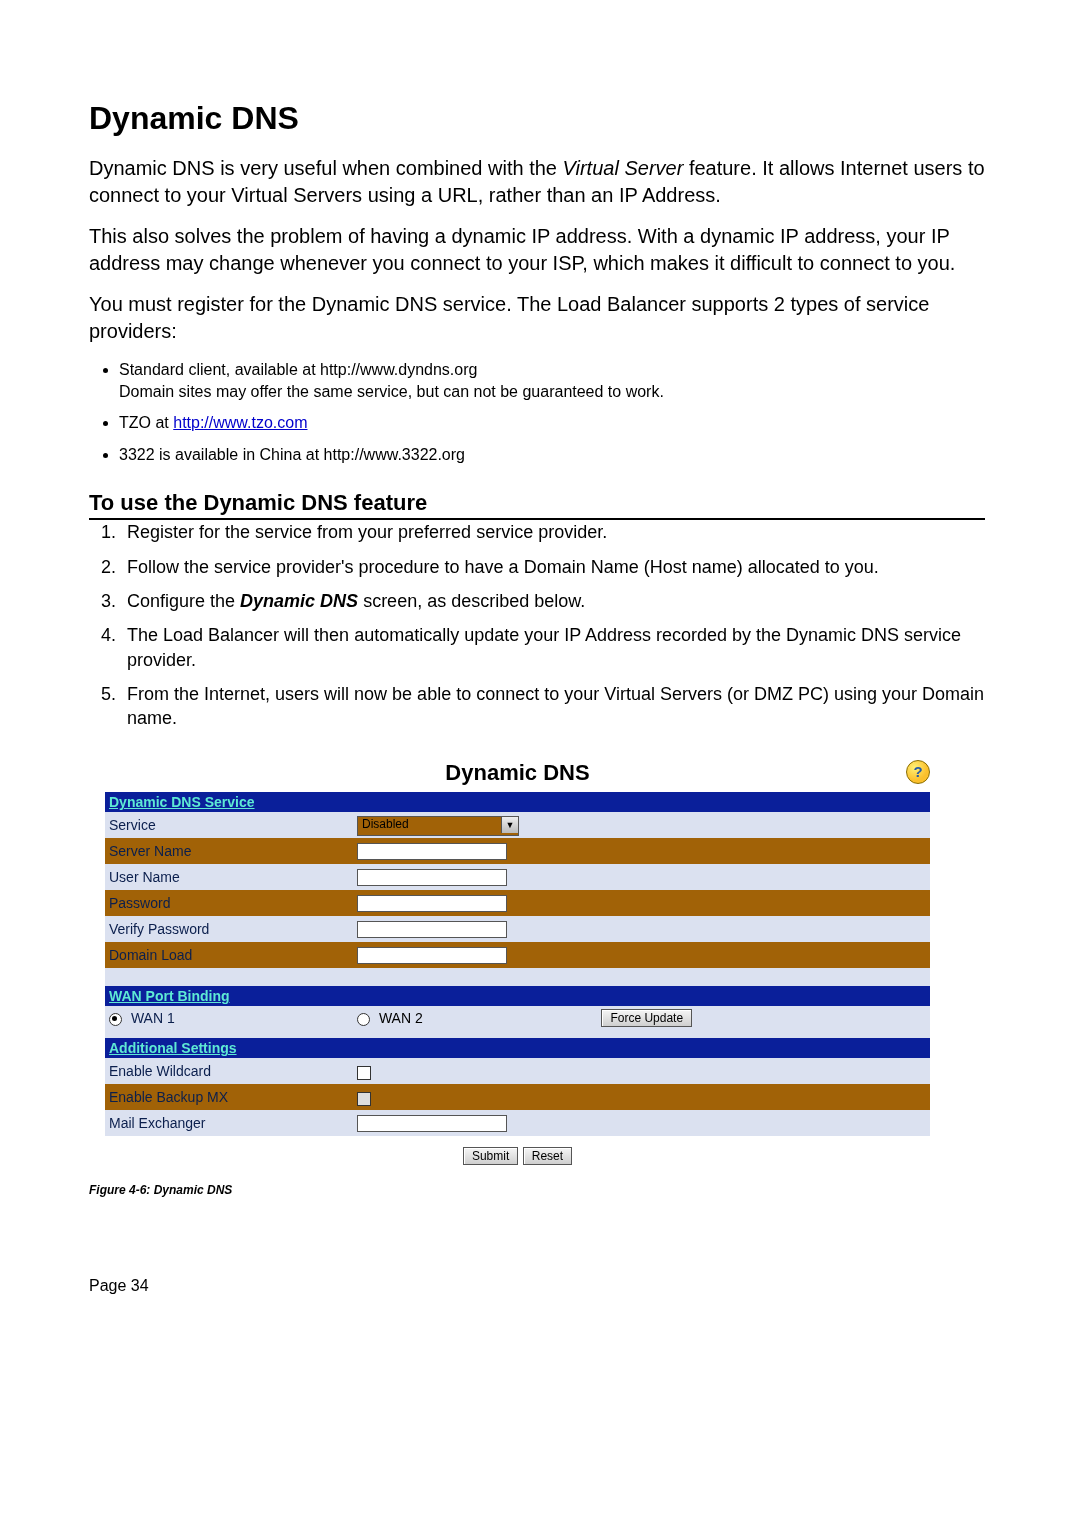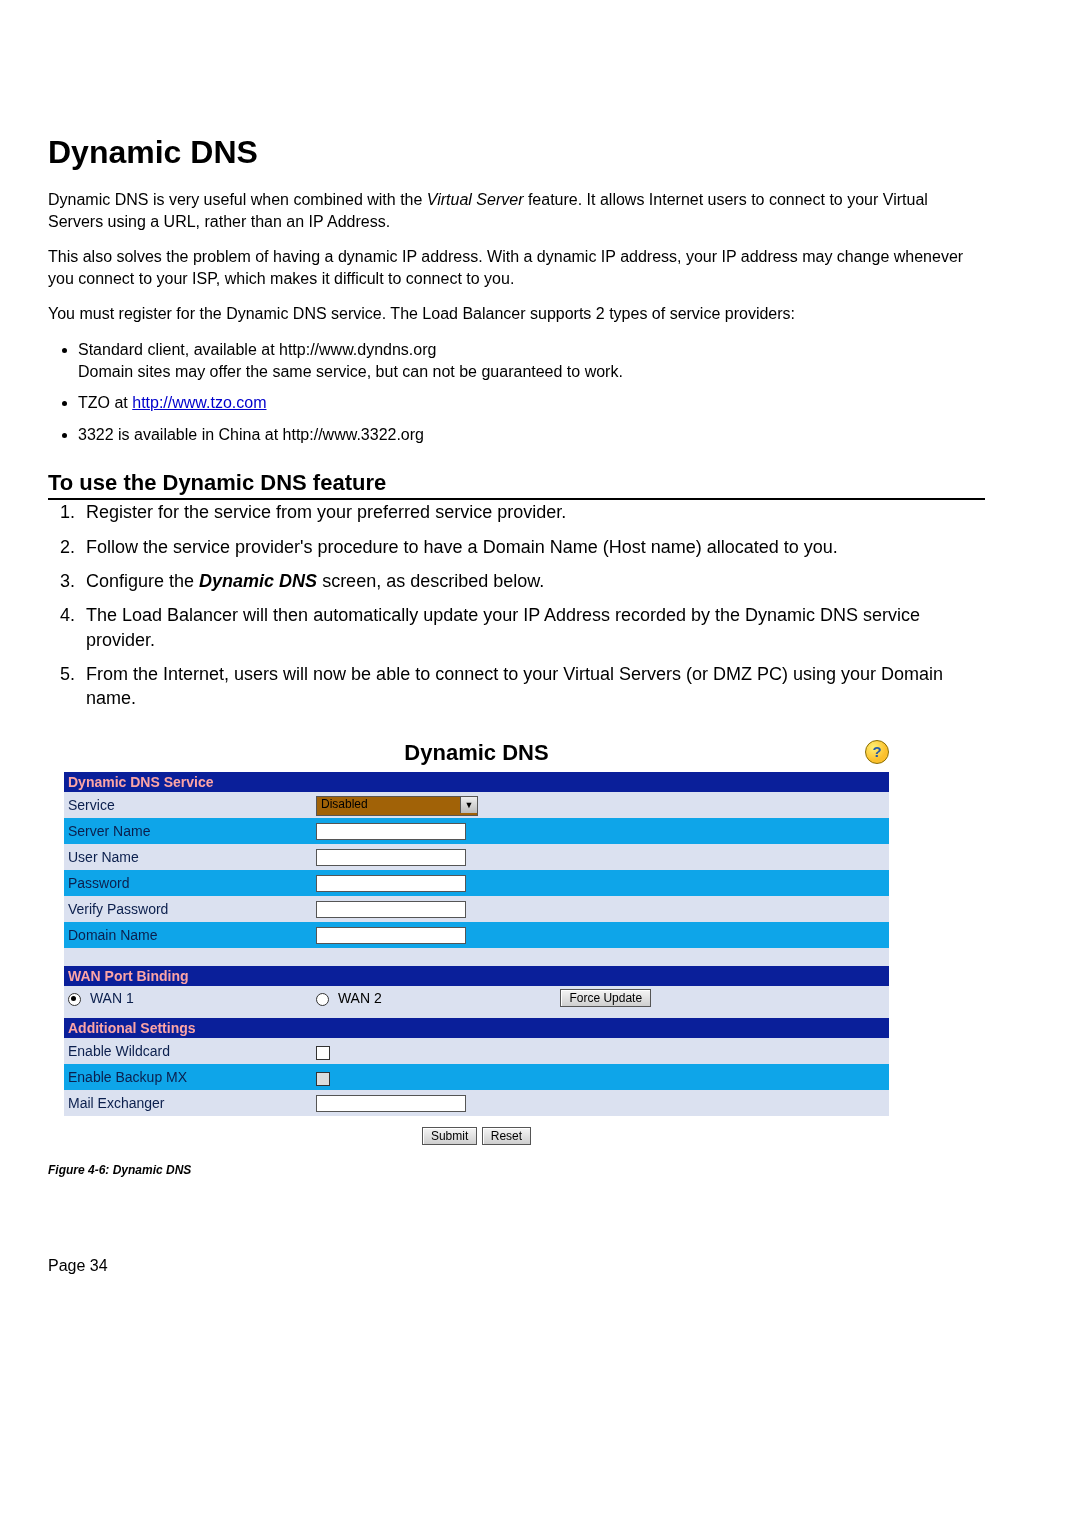--- a/index.html
+++ b/index.html
@@ -3,30 +3,29 @@
 <meta charset="utf-8">
 <style>
   body {
     margin: 0;
     padding: 0;
     background: #fff;
     font-family: Arial, Helvetica, sans-serif;
     width: 1080px;
   }
   .page {
-    padding: 100px 95px 60px 48px;
-    margin-top: 34px;
+    padding: 100px 95px 60px 89px;
   }
   h1 {
     font-size: 32px;
     font-weight: bold;
     margin: 0 0 18px 0;
   }
   p {
-    font-size: 16px;
+    font-size: 20px;
     line-height: 1.35;
     margin: 0 0 14px 0;
   }
   .italic { font-style: italic; }
   .bold-italic { font-weight: bold; font-style: italic; }
   ul.bullets {
     margin: 0 0 20px 0;
     padding-left: 30px;
     list-style: disc;
   }
@@ -85,30 +84,31 @@
     line-height: 22px;
     text-align: center;
   }
   table.cfg {
     width: 100%;
     border-collapse: collapse;
     font-size: 14px;
   }
   tr.section-header td {
     background: #0a1f9a;
-    color: #fca5a5;
+    color: #5eead4;
     font-weight: bold;
     padding: 2px 4px;
+    text-decoration: underline;
   }
   tr.row td {
     background: #dbe1f0;
     padding: 2px 4px;
     height: 22px;
   }
-  tr.row.alt td { background: #0ea5e9; }
+  tr.row.alt td { background: #a16207; }
   td.label-cell { width: 240px; color: #0b1f4d; }
   .text-input {
     width: 150px;
     height: 17px;
     border: 1px solid #555;
     background: #fff;
     font-size: 12px;
     padding: 0 3px;
     box-sizing: border-box;
   }
@@ -233,21 +233,21 @@
       </tr>
       <tr class="row alt">
         <td class="label-cell">Password</td>
         <td colspan="2"><input class="text-input" style=""></td>
       </tr>
       <tr class="row">
         <td class="label-cell">Verify Password</td>
         <td colspan="2"><input class="text-input" style=""></td>
       </tr>
       <tr class="row alt">
-        <td class="label-cell">Domain Name</td>
+        <td class="label-cell">Domain Load</td>
         <td colspan="2"><input class="text-input" style=""></td>
       </tr>
       <tr class="gap">
             <td colspan="3"></td>
           </tr>
 
       <tr class="section-header">
         <td colspan="3">WAN Port Binding</td>
       </tr>
       <tr class="wan-row">

